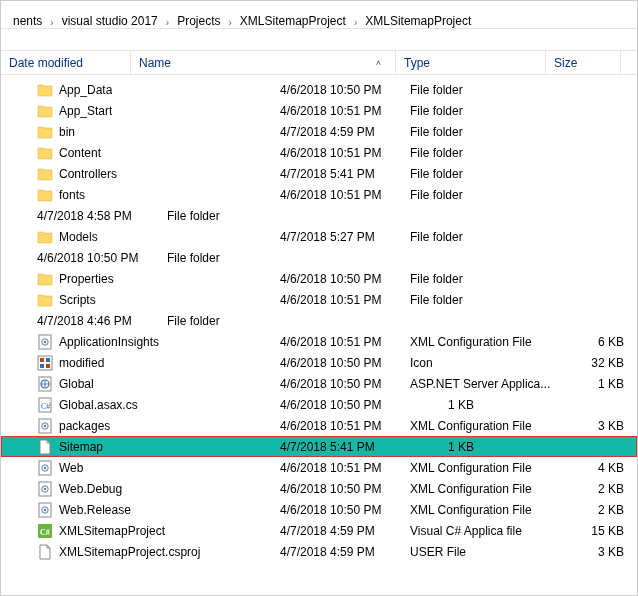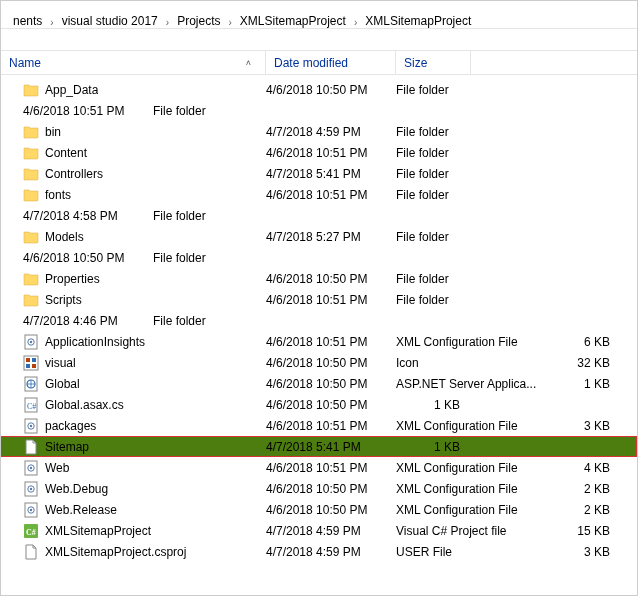--- a/index.html
+++ b/index.html
@@ -59,29 +59,29 @@
   .col-type { width: 150px; }
   .col-size { width: 75px; }
   .sort-arrow { font-size: 9px; color: #555; margin-right: 6px; }
   .file-list {
     padding-top: 4px;
   }
   .row {
     display: flex;
     align-items: center;
     height: 21px;
-    padding-left: 22px;
+    padding-left: 36px;
     white-space: nowrap;
   }
   .row .c-name { width: 243px; display: flex; align-items: center; gap: 6px; overflow: hidden; text-overflow: ellipsis; }
   .row .c-date { width: 130px; color: #000; }
   .row .c-type { width: 150px; color: #000; overflow: hidden; text-overflow: ellipsis; }
   .row .c-size { width: 68px; text-align: right; color: #000; padding-right: 4px; }
   .row.selected {
-    background: #4d7c0f;
+    background: #14b8a6;
   }
   .row.highlighted {
     outline: 1px solid #d63333;
     outline-offset: -1px;
   }
   .icon { width: 16px; height: 16px; display: inline-flex; align-items: center; justify-content: center; flex-shrink: 0; }
   .name-text { overflow: hidden; text-overflow: ellipsis; }
 </style>
 </head>
 <body>
@@ -94,26 +94,29 @@
   <span class="crumb">Projects</span>
   <span class="chev">›</span>
   <span class="crumb">XMLSitemapProject</span>
   <span class="chev">›</span>
   <span class="crumb">XMLSitemapProject</span>
 </div>
 
 <div class="separator-bar"></div>
 
 <div class="columns">
+  <div class="col col-date">
+    <span>Date modified</span>
+  </div>
   <div class="col col-name">
     <span>Name</span>
     <span class="sort-arrow">˄</span>
   </div>
-  <div class="col col-date">
-    <span>Date modified</span>
+  <div class="col col-type">
+    <span>Type</span>
   </div>
   <div class="col col-size">
     <span>Size</span>
   </div>
 </div>
 
 <div class="file-list" id="file-list">
     <div class="row">
       <div class="c-name">
         <span class="icon">
@@ -121,20 +124,28 @@
             <path d="M1 3h5l1 1h8v9a1 1 0 0 1-1 1H1V3z" fill="#ffd868" stroke="#d9a93f" stroke-width="0.5"></path>
           </svg>
         </span>
         <span class="name-text">App_Data</span>
       </div>
       <div class="c-date">4/6/2018 10:50 PM</div>
       <div class="c-type">File folder</div>
       <div class="c-size"></div>
     </div>
     <div class="row">
+      <div class="c-name">
+        <span class="icon">
+          <svg width="16" height="16" viewBox="0 0 16 16">
+            <path d="M1 3h5l1 1h8v9a1 1 0 0 1-1 1H1V3z" fill="#ffd868" stroke="#d9a93f" stroke-width="0.5"></path>
+          </svg>
+        </span>
+        <span class="name-text">App_Start</span>
+      </div>
       <div class="c-date">4/6/2018 10:51 PM</div>
       <div class="c-type">File folder</div>
       <div class="c-size"></div>
     </div>
     <div class="row">
       <div class="c-name">
         <span class="icon">
           <svg width="16" height="16" viewBox="0 0 16 16">
             <path d="M1 3h5l1 1h8v9a1 1 0 0 1-1 1H1V3z" fill="#ffd868" stroke="#d9a93f" stroke-width="0.5"></path>
           </svg>
@@ -257,21 +268,21 @@
       <div class="c-name">
         <span class="icon">
           <svg width="16" height="16" viewBox="0 0 16 16">
             <rect x="1" y="1" width="14" height="14" fill="#fff" stroke="#888"></rect>
             <rect x="3" y="3" width="4" height="4" fill="#b7410e"></rect>
             <rect x="9" y="3" width="4" height="4" fill="#2e6db0"></rect>
             <rect x="3" y="9" width="4" height="4" fill="#2e6db0"></rect>
             <rect x="9" y="9" width="4" height="4" fill="#b7410e"></rect>
           </svg>
         </span>
-        <span class="name-text">visual</span>
+        <span class="name-text">modified</span>
       </div>
       <div class="c-date">4/6/2018 10:50 PM</div>
       <div class="c-type">Icon</div>
       <div class="c-size">32 KB</div>
     </div>
     <div class="row">
       <div class="c-name">
         <span class="icon">
           <svg width="16" height="16" viewBox="0 0 16 16">
             <rect x="2" y="1" width="12" height="14" fill="#fff" stroke="#888"></rect>
@@ -375,21 +386,21 @@
       <div class="c-name">
         <span class="icon">
           <svg width="16" height="16" viewBox="0 0 16 16">
             <rect x="1" y="1" width="14" height="14" fill="#6db33f" rx="1"></rect>
             <text x="3" y="12" font-size="8" font-weight="bold" font-family="Segoe UI" fill="#fff">C#</text>
           </svg>
         </span>
         <span class="name-text">XMLSitemapProject</span>
       </div>
       <div class="c-date">4/7/2018 4:59 PM</div>
-      <div class="c-type">Visual C# Project file</div>
+      <div class="c-type">Visual C# Applica file</div>
       <div class="c-size">15 KB</div>
     </div>
     <div class="row">
       <div class="c-name">
         <span class="icon">
           <svg width="16" height="16" viewBox="0 0 16 16">
             <path d="M3 1h7l3 3v11H3z" fill="#fff" stroke="#888"></path>
             <path d="M10 1v3h3" fill="none" stroke="#888"></path>
           </svg>
         </span>

